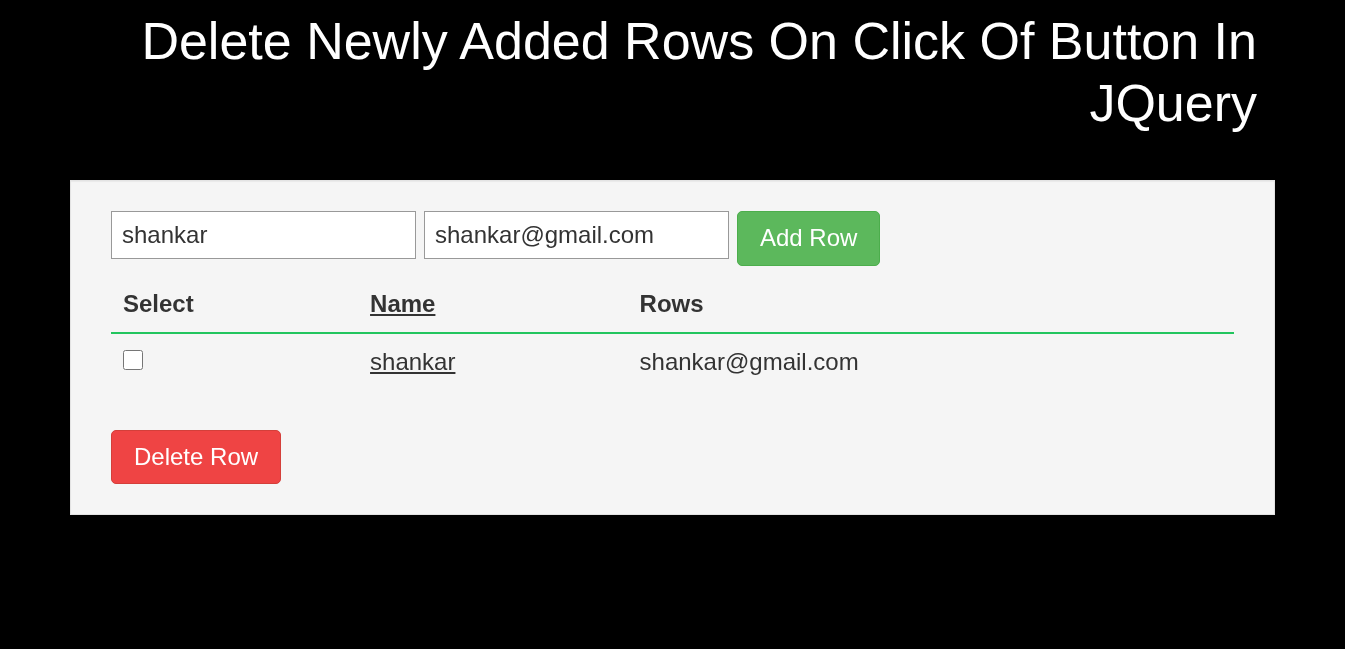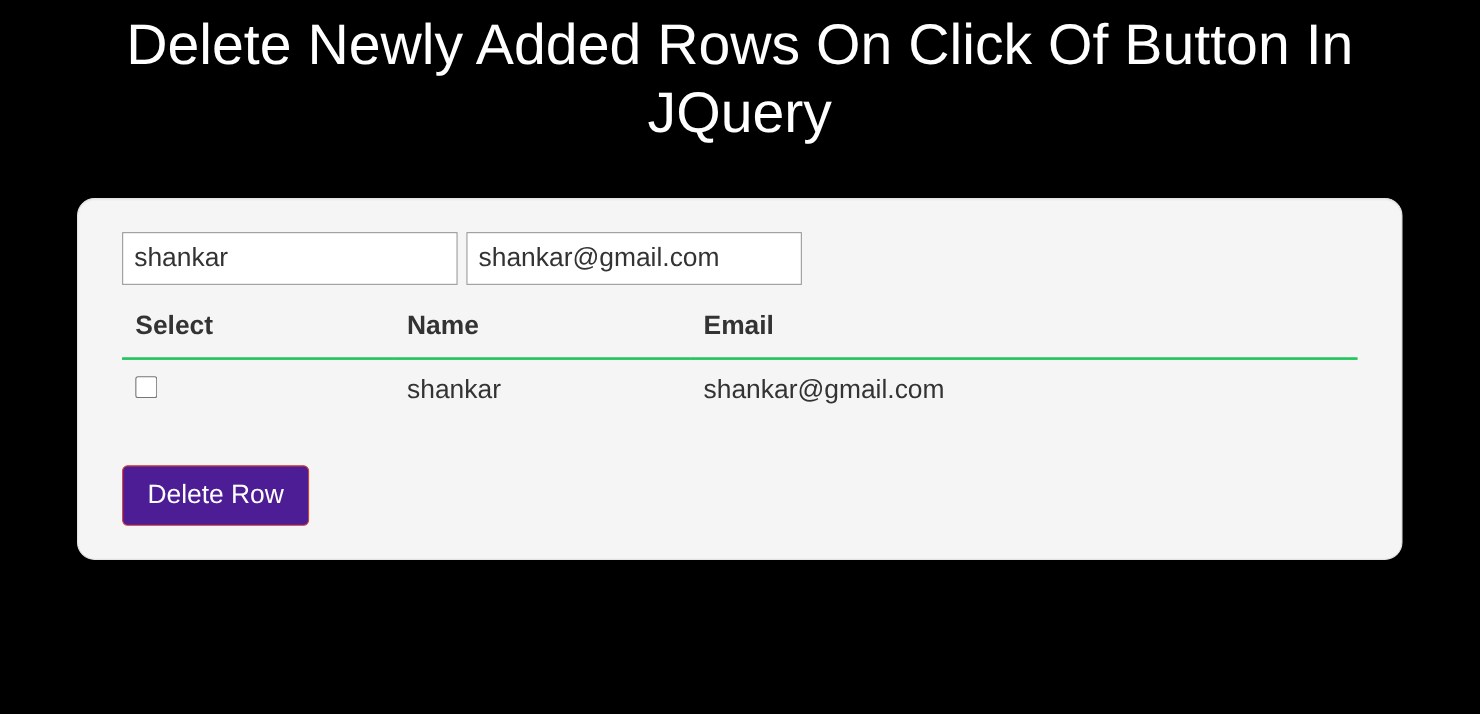--- a/index.html
+++ b/index.html
@@ -5,30 +5,30 @@
 * { box-sizing: border-box; margin: 0; padding: 0; }
 body {
   background: #000;
   font-family: "Helvetica Neue", Helvetica, Arial, sans-serif;
   width: 1345px;
   height: 649px;
   overflow: hidden;
 }
 .title {
   color: #fff;
-  text-align: center;
+  text-align: right;
   font-size: 52px;
   font-weight: 500;
   line-height: 1.2;
-  padding: 10px 40px 0;
+  padding: 10px 88px 0;
 }
 .panel {
   background: #f5f5f5;
   border: 1px solid #e3e3e3;
-  border-radius: 16px;
+  border-radius: 0;
   box-shadow: inset 0 1px 1px rgba(0,0,0,0.05);
   margin: 45px 70px 0;
   padding: 30px 40px 30px;
 }
 .form-row {
   display: flex;
   align-items: stretch;
   gap: 8px;
   margin-bottom: 10px;
 }
@@ -47,67 +47,68 @@
   padding: 12px 22px;
   font-size: 24px;
   border-radius: 5px;
   border: 1px solid transparent;
   cursor: pointer;
   color: #fff;
   font-family: inherit;
   line-height: 1.2;
 }
 .btn-success { background: #5cb85c; border-color: #4cae4c; }
-.btn-danger  { background: #4c1d95; border-color: #d43f3a; }
+.btn-danger  { background: #ef4444; border-color: #d43f3a; }
 .table {
   width: 100%;
   border-collapse: collapse;
   margin-top: 10px;
   margin-bottom: 40px;
 }
 .table th, .table td {
   text-align: left;
   padding: 14px 12px;
   font-size: 24px;
   color: #333;
   border-top: 1px solid #ddd;
 }
 .table thead th {
   border-top: none;
   border-bottom: 2px solid #22c55e;
   font-weight: 700;
 }
 .table tbody tr:first-child td { border-top: none; }
 .table th:first-child, .table td:first-child { width: 22%; }
-.table th:nth-child(2), .table td:nth-child(2) { width: 24%; }
+.table th:nth-child(2), .table td:nth-child(2) { width: 24%; text-decoration: underline; }
 input[type=checkbox] {
   width: 20px;
   height: 20px;
   accent-color: #0d6efd;
   cursor: pointer;
 }
 </style>
 </head>
 <body>
 
 <h1 class="title">Delete Newly Added Rows On Click Of Button In JQuery</h1>
 
 <div class="panel">
 
   <div class="form-row">
     <input type="text" class="text-input" value="shankar" style="">
     <input type="text" class="text-input" value="shankar@gmail.com" style="">
+    <button class="btn btn-success">Add Row</button>
   </div>
 
   <table class="table">
     <thead>
       <tr>
         <th>Select</th>
         <th>Name</th>
-        <th>Email</th>
+        <th>Rows</th>
       </tr>
     </thead>
     <tbody>
         <tr>
           <td><input type="checkbox" style=""></td>
           <td>shankar</td>
           <td>shankar@gmail.com</td>
         </tr>
       </tbody>
   </table>

